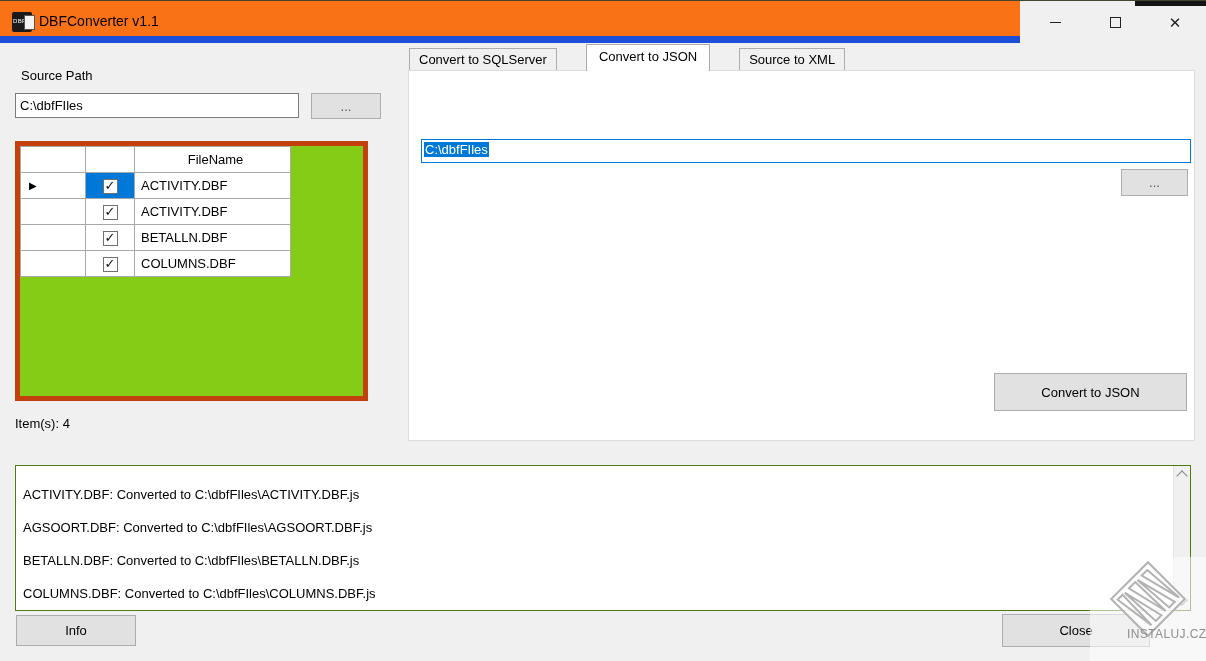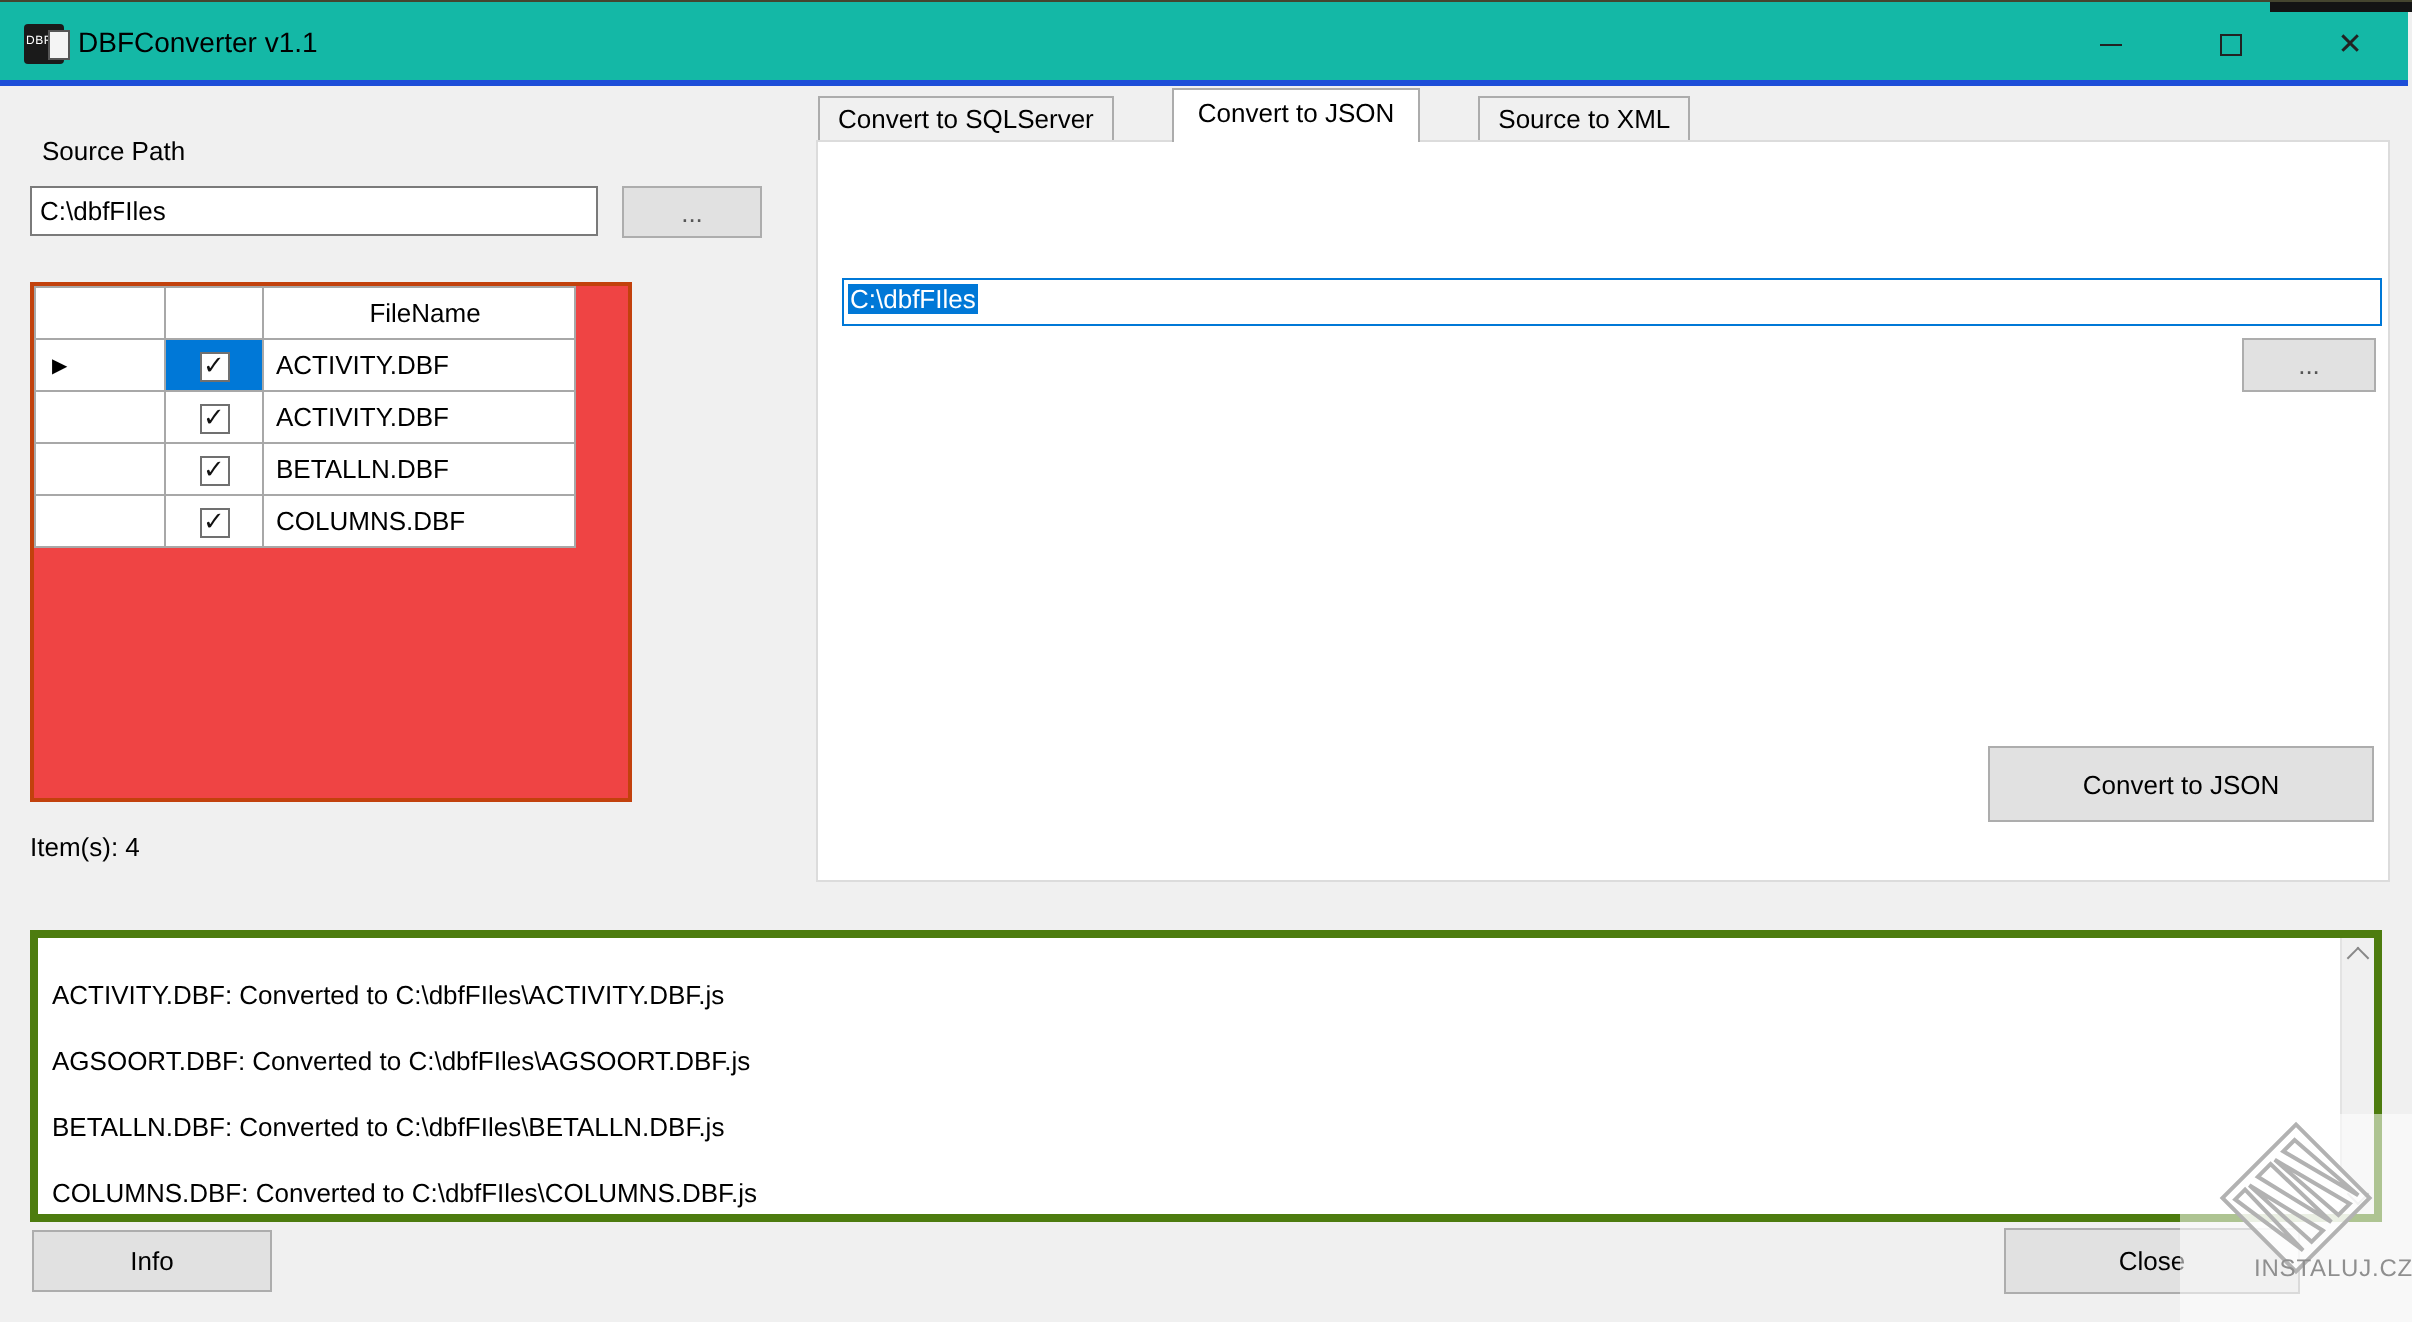--- a/index.html
+++ b/index.html
@@ -8,22 +8,22 @@
     position:relative;
     background:#f0f0f0;
     font-family:"Liberation Sans", sans-serif;
     font-size:13px;
     color:#000;
     overflow:hidden;
     border-top:1px solid #45452f;
   }
   
   .titlebar {
-    position:absolute; left:0; top:0; width:1204px; height:42px;
-    background:#14b8a6; border-bottom:3px solid #1d4ed8;
+    position:absolute; left:0; top:0; width:1020px; height:42px;
+    background:#f97316; border-bottom:7px solid #1d4ed8;
   }
   .app-icon {
     position:absolute; left:12px; top:11px; width:20px; height:20px;
     background:#1a1a1a; border-radius:2px;
   }
   .app-icon::after {
     content:""; position:absolute; right:-3px; top:3px; width:9px; height:13px;
     background:#f4f4f4; border:1px solid #555;
   }
   .app-icon::before {
@@ -52,22 +52,22 @@
     font-size:13px; padding:0 4px; outline:none;
   }
   .btn {
     position:absolute; background:#e1e1e1; border:1px solid #adadad;
     font-family:"Liberation Sans",sans-serif; font-size:13px; color:#000;
     display:flex; align-items:center; justify-content:center; cursor:default;
   }
   #source-browse { left:311px; top:92px; width:70px; height:26px; color:#555; }
 
   .grid-box {
-    position:absolute; left:15px; top:140px; width:301px; height:260px;
-    background:#ef4444; border:2px solid #c2410c;
+    position:absolute; left:15px; top:140px; width:353px; height:260px;
+    background:#84cc16; border:5px solid #c2410c;
   }
   .grid-table { border-collapse:collapse; }
   .grid-table td, .grid-table th {
     border:1px solid #a8a8a8; background:#fff; height:26px; padding:0;
     font-weight:normal; font-size:13px;
   }
   .col-rowhdr { width:65px; }
   .col-check  { width:49px; text-align:center; }
   .col-name   { width:156px; text-align:left; padding-left:6px !important; }
   .hdr-name   { text-align:center; }
@@ -102,21 +102,21 @@
     position:absolute; left:421px; top:138px; width:770px; height:24px;
     background:#fff; border:1px solid #0078d7; padding:2px 2px; z-index:2;
   }
   .sel-text { background:#0078d7; color:#fff; font-size:13px; padding:0 1px; }
   #dest-browse { left:1121px; top:168px; width:67px; height:27px; color:#555; z-index:2; }
   #convert-json-btn { left:994px; top:372px; width:193px; height:38px; z-index:2; }
 
   
   .log-box {
     position:absolute; left:15px; top:464px; width:1176px; height:146px;
-    background:#fff; border:4px solid #4d7c0f;
+    background:#fff; border:1px solid #4d7c0f;
   }
   .log-lines { position:absolute; left:7px; top:21px; line-height:16.5px; font-size:13px; white-space:pre; }
   .log-scrollbar {
     position:absolute; right:0; top:0; width:17px; height:100%;
     background:#f0f0f0; border-left:1px solid #e3e3e3;
   }
   .sb-arrow { position:absolute; left:4px; width:8px; height:8px; }
   .sb-up   { top:6px; border-left:1px solid #888; border-top:1px solid #888; transform:rotate(45deg); }
   .sb-down { bottom:6px; border-right:1px solid #888; border-bottom:1px solid #888; transform:rotate(45deg); }
 

